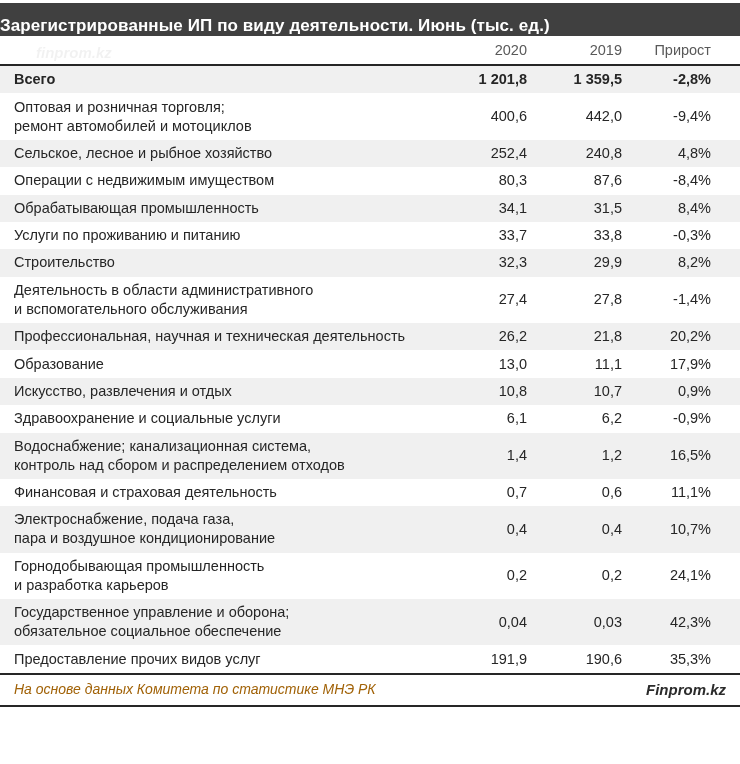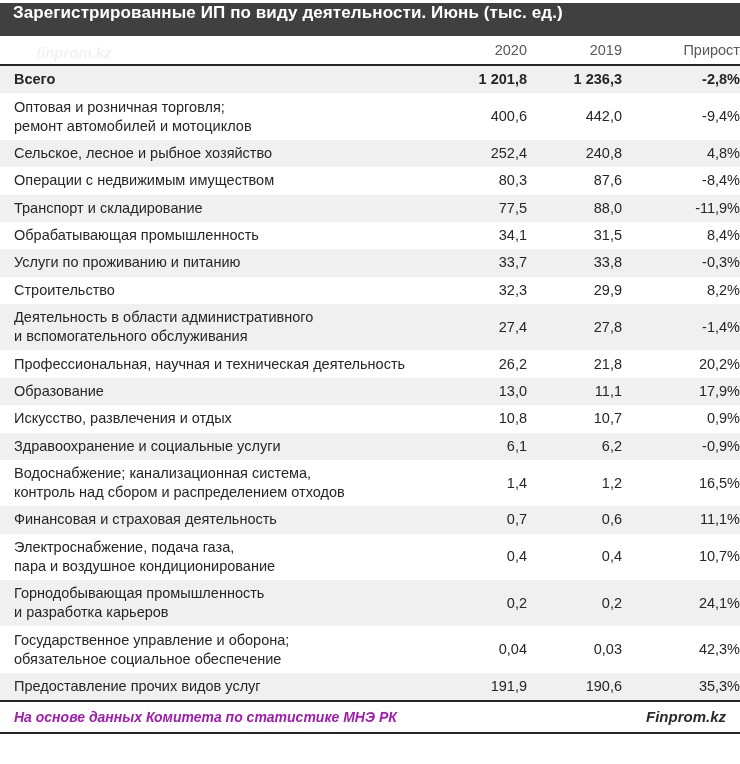--- a/index.html
+++ b/index.html
@@ -8,22 +8,22 @@
     background: #ffffff;
     font-family: "Liberation Sans", sans-serif;
     color: #262626;
     position: relative;
     overflow: hidden;
   }
   .title-bar {
     position: absolute; top: 3px; left: 0;
     width: 740px; height: 33px;
     background: #404040;
-    display: flex; align-items: flex-start;
-    box-sizing: border-box; padding-left: 13px;
+    display: flex; align-items: flex-end;
+    box-sizing: border-box; 
   }
   .title-bar .title-text {
     color: #ffffff; font-weight: bold; font-size: 17px; letter-spacing: 0.1px;
   }
   .watermark {
     position: absolute; top: 44px; left: 36px;
     font-size: 15px; font-style: italic; font-weight: bold;
     color: #000000; opacity: 0.05;
     pointer-events: none;
   }
@@ -32,36 +32,36 @@
   col.c-cat    { width: 427px; }
   col.c-2020   { width: 100px; }
   col.c-2019   { width: 95px;  }
   col.c-growth { width: 118px; }
   thead th {
     font-weight: normal; color: #595959; font-size: 14.5px;
     text-align: right; line-height: 17px;
     padding: 6px 0 5px 0;
     border-bottom: 2px solid #262626;
   }
-  thead th.last, td.last { padding-right: 0; }
+  thead th.last, td.last { padding-right: 29px; }
   tbody tr:nth-child(odd) { background: #f0f0f0; }
   tbody td {
     padding: 4.2px 0; line-height: 19px; vertical-align: middle;
   }
   td.cat { text-align: left; padding-left: 14px; white-space: pre-line; }
   td.num { text-align: right; }
   tr.bold td { font-weight: bold; margin-top: 25px; }
   .rule { border-top: 2px solid #262626; width: 740px; }
   .footer-bar {
     display: flex; justify-content: space-between; align-items: center;
     box-sizing: border-box; width: 740px;
     padding: 6px 14px 7px 14px;
   }
   .footer-bar .source {
-    font-style: italic; color: #a21caf; font-size: 14px; font-weight: bold;
+    font-style: italic; color: #a16207; font-size: 14px;
   }
   .footer-bar .brand {
     font-style: italic; font-weight: bold; color: #2b2b2b; font-size: 15px;
   }
 </style>
 </head>
 <body>
 
 <div class="page">
 
@@ -84,21 +84,21 @@
           <th class="cat"></th>
           <th class="num">2020</th>
           <th class="num">2019</th>
           <th class="num last">Прирост</th>
         </tr>
       </thead>
       <tbody>
   <tr class="bold">
     <td class="cat">Всего</td>
     <td class="num">1 201,8</td>
-    <td class="num">1 236,3</td>
+    <td class="num">1 359,5</td>
     <td class="num last">-2,8%</td>
   </tr>
 
   <tr>
     <td class="cat">Оптовая и розничная торговля;
 ремонт автомобилей и мотоциклов</td>
     <td class="num">400,6</td>
     <td class="num">442,0</td>
     <td class="num last">-9,4%</td>
   </tr>
@@ -110,26 +110,20 @@
     <td class="num last">4,8%</td>
   </tr>
 
   <tr>
     <td class="cat">Операции с недвижимым имуществом</td>
     <td class="num">80,3</td>
     <td class="num">87,6</td>
     <td class="num last">-8,4%</td>
   </tr>
 
-  <tr>
-    <td class="cat">Транспорт и складирование</td>
-    <td class="num">77,5</td>
-    <td class="num">88,0</td>
-    <td class="num last">-11,9%</td>
-  </tr>
 
   <tr>
     <td class="cat">Обрабатывающая промышленность</td>
     <td class="num">34,1</td>
     <td class="num">31,5</td>
     <td class="num last">8,4%</td>
   </tr>
 
   <tr>
     <td class="cat">Услуги по проживанию и питанию</td>

